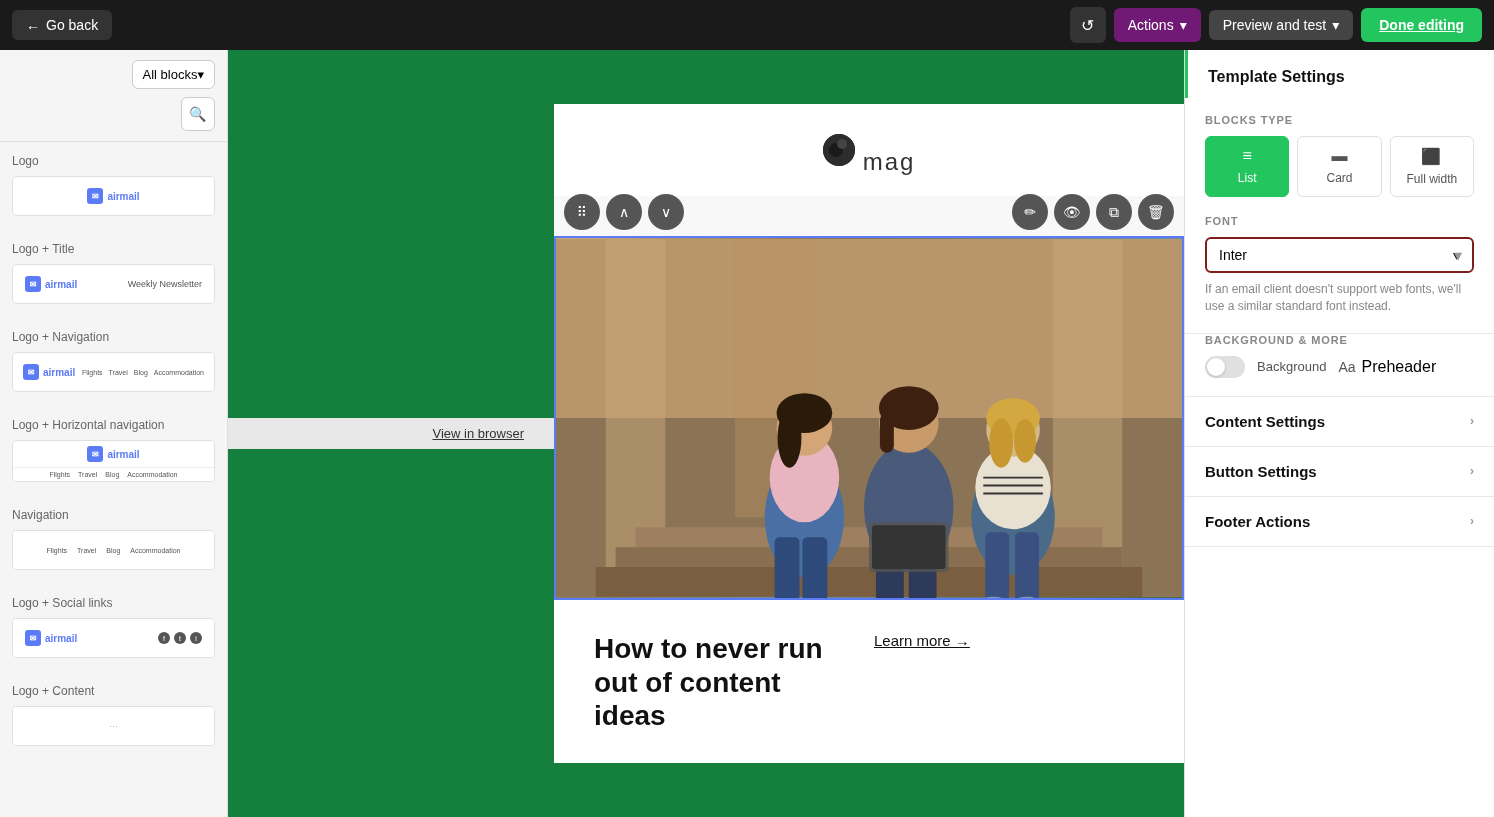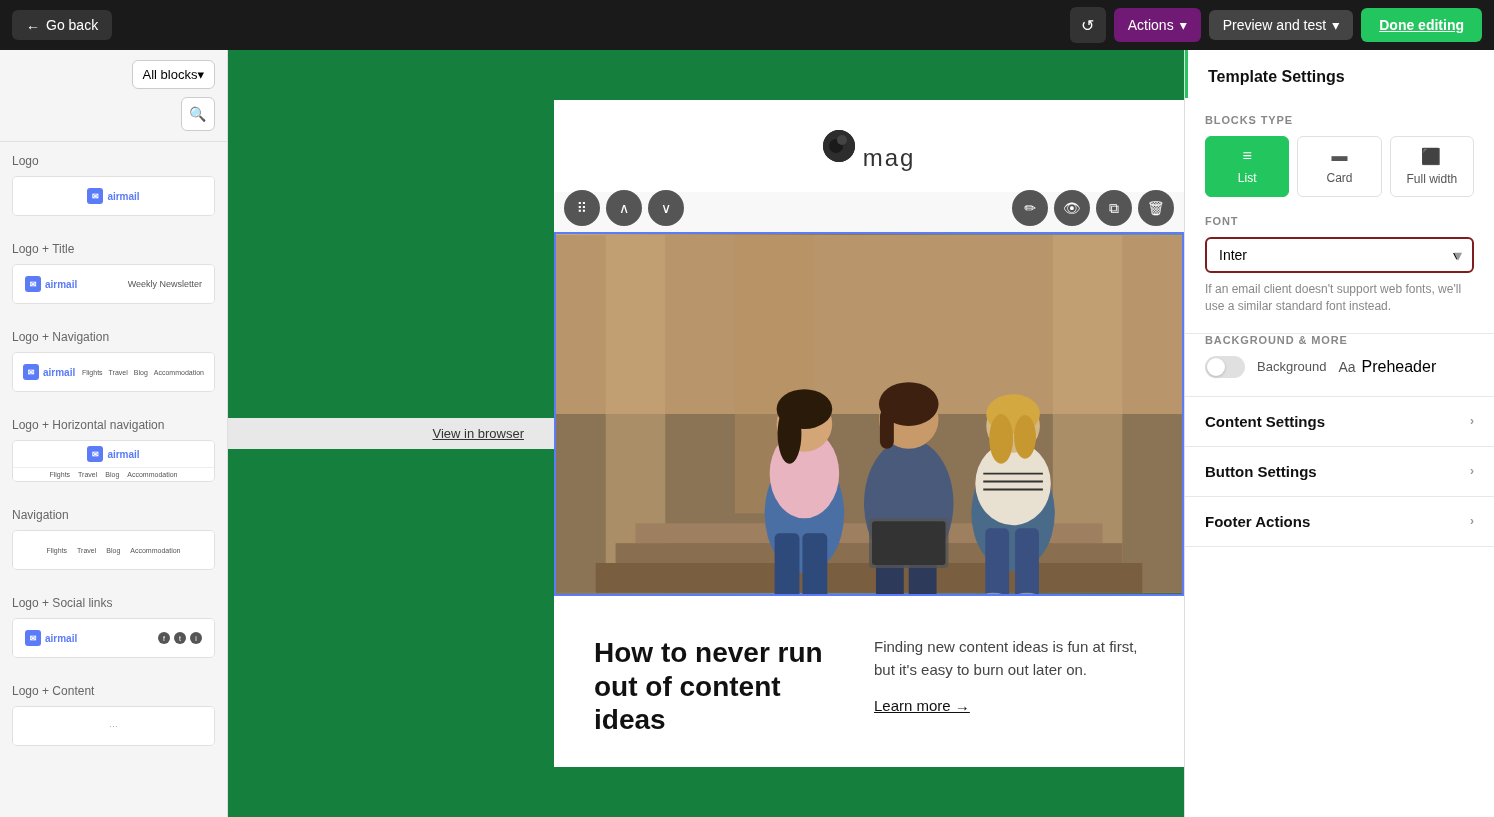--- a/index.html
+++ b/index.html
@@ -351,21 +351,21 @@
       background: linear-gradient(135deg, #c9a97a 0%, #8b7355 30%, #6b8fa8 60%, #4a6741 100%);
       position: relative;
       overflow: hidden;
       display: flex;
       align-items: center;
       justify-content: center;
     }
 
     .email-content-block {
       background: #fff;
-      padding: 40px 40px 30px;
+      padding: 32px 40px 30px;
       display: flex;
       gap: 30px;
       align-items: flex-start;
     }
     .content-left {
       flex: 0 0 auto;
       max-width: 250px;
     }
     .content-headline {
       font-size: 28px;
@@ -823,21 +823,20 @@
             </g>
           </svg>
         </div>
       </div>
 
       <div class="email-content-block">
         <div class="content-left">
           <h2 class="content-headline">How to never run out of content ideas</h2>
         </div>
         <div class="content-right">
-          <p class="content-body">Finding new content ideas is fun at first, but it's easy to burn out later on.</p>
           <button class="learn-more-link">
             <span>Learn more →</span>
           </button>
         </div>
       </div>
 
     </div>
   </main>
 
   <aside class="right-panel">

